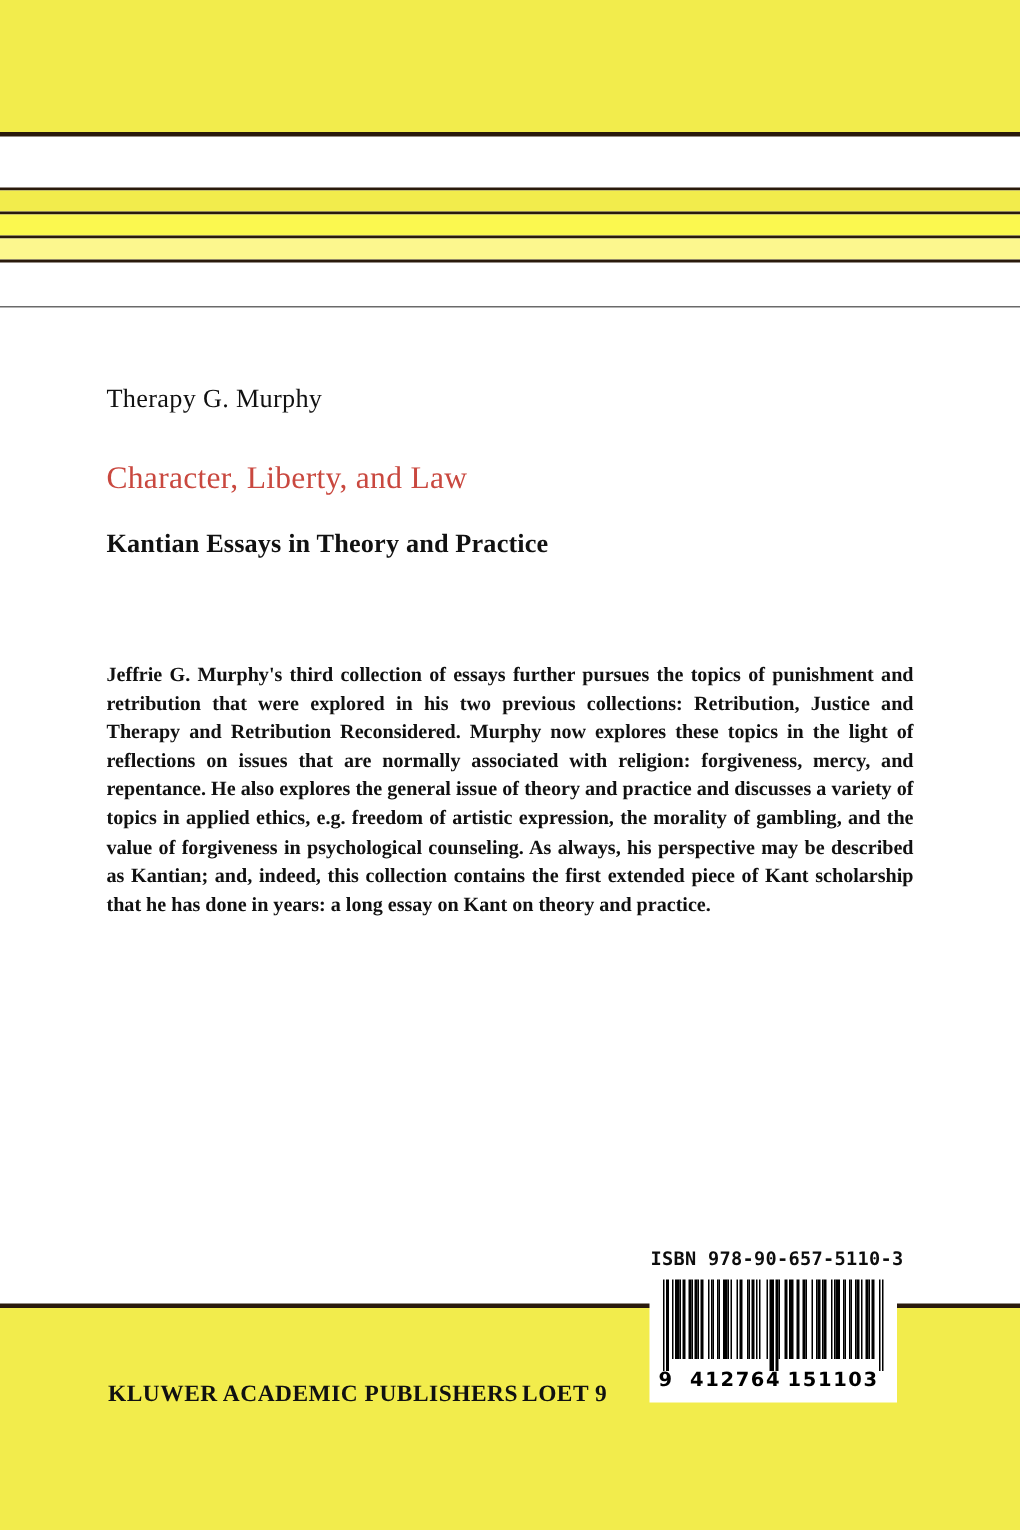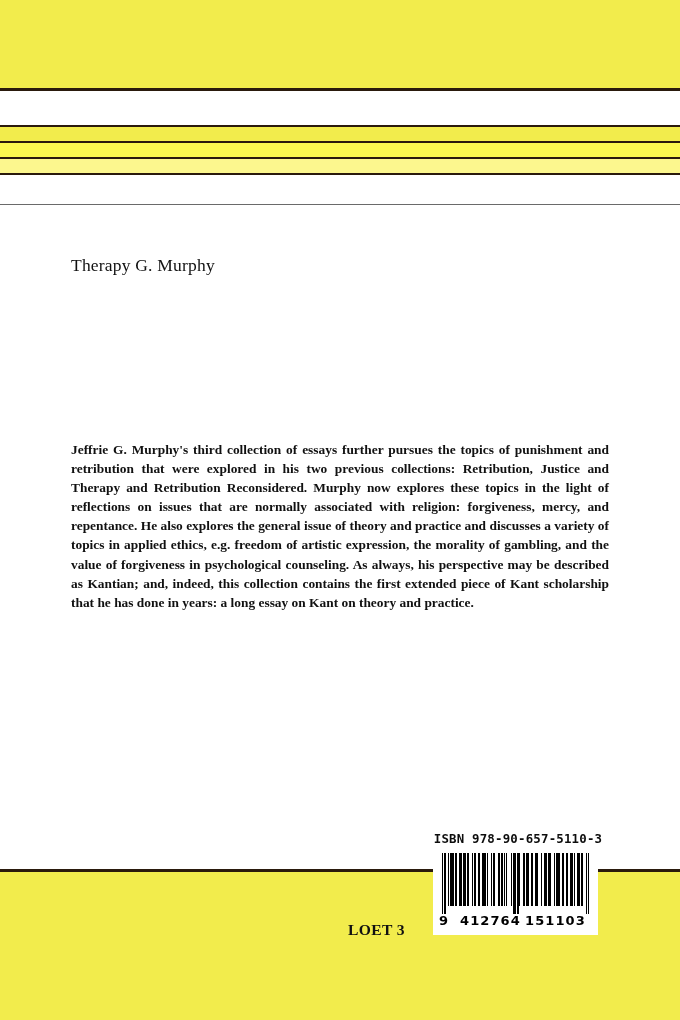--- a/index.html
+++ b/index.html
@@ -197,29 +197,32 @@
   <div class="rule rule-med" style="top:141px;"></div>
   <div class="stripe stripe-b" style="top:143px; height:14px;"></div>
   <div class="rule rule-med" style="top:157px;"></div>
   <div class="stripe stripe-c" style="top:159px; height:14px;"></div>
   <div class="rule rule-med" style="top:173px;"></div>
 
   <div class="rule rule-thin" style="top:204px;"></div>
 
   <div class="author">Therapy G. Murphy</div>
 
-
+  <div class="title">Character, Liberty, and Law</div>
+
+  <div class="subtitle">Kantian Essays in Theory and Practice</div>
 
   <div class="blurb">Jeffrie G. Murphy's third collection of essays further pursues the topics of punishment and retribution that were explored in his two previous collections: Retribution, Justice and Therapy and Retribution Reconsidered. Murphy now explores these topics in the light of reflections on issues that are normally associated with religion: forgiveness, mercy, and repentance. He also explores the general issue of theory and practice and discusses a variety of topics in applied ethics, e.g. freedom of artistic expression, the morality of gambling, and the value of forgiveness in psychological counseling. As always, his perspective may be described as Kantian; and, indeed, this collection contains the first extended piece of Kant scholarship that he has done in years: a long essay on Kant on theory and practice.</div>
 
   <div class="band-bottom-rule"></div>
   <div class="band-bottom"></div>
 
-
-  <div class="series">LOET 3</div>
+  <div class="publisher">KLUWER ACADEMIC PUBLISHERS</div>
+
+  <div class="series">LOET 9</div>
 
   <div class="barcode-panel"></div>
 
   <div class="isbn-text">ISBN 978-90-657-5110-3</div>
 
   <div class="barcode-bars" id="barcode-bars">
       <div class="bar" style="width: 1.19355px;"></div>
       <div class="gap" style="width: 1.19355px;"></div>
       <div class="bar" style="width: 1.19355px;"></div>
       <div class="gap" style="width: 1.19355px;"></div>

